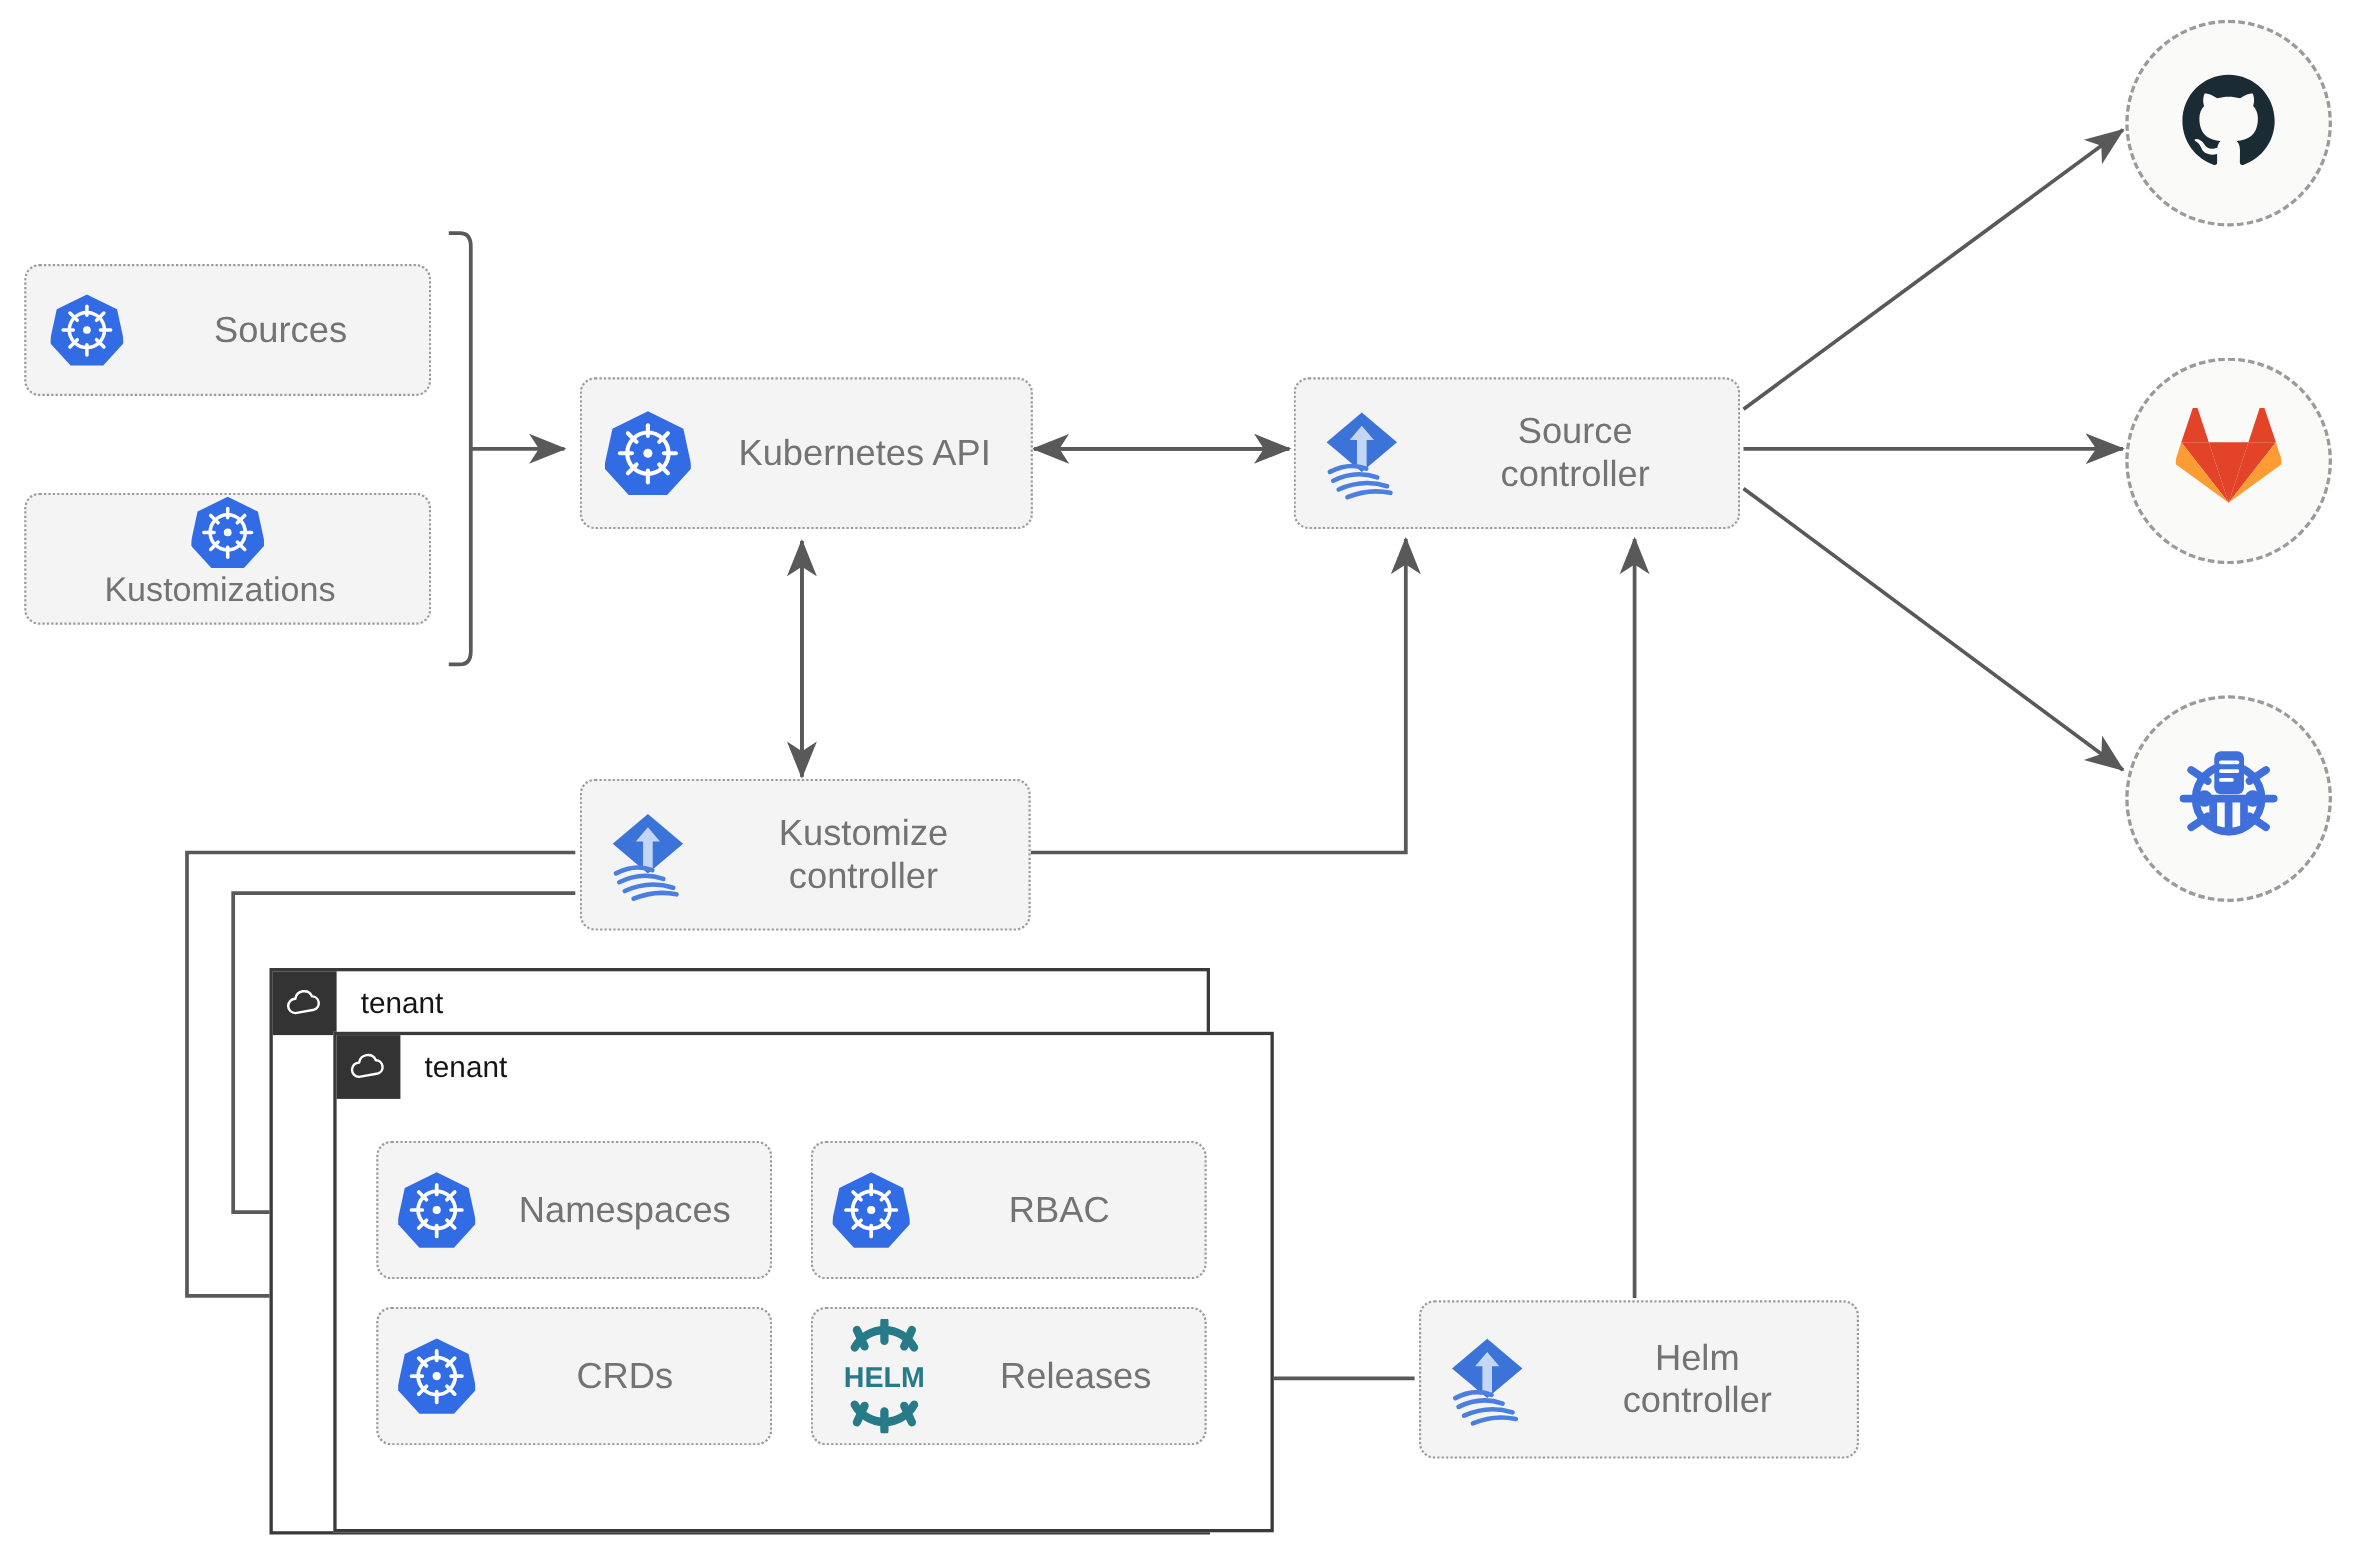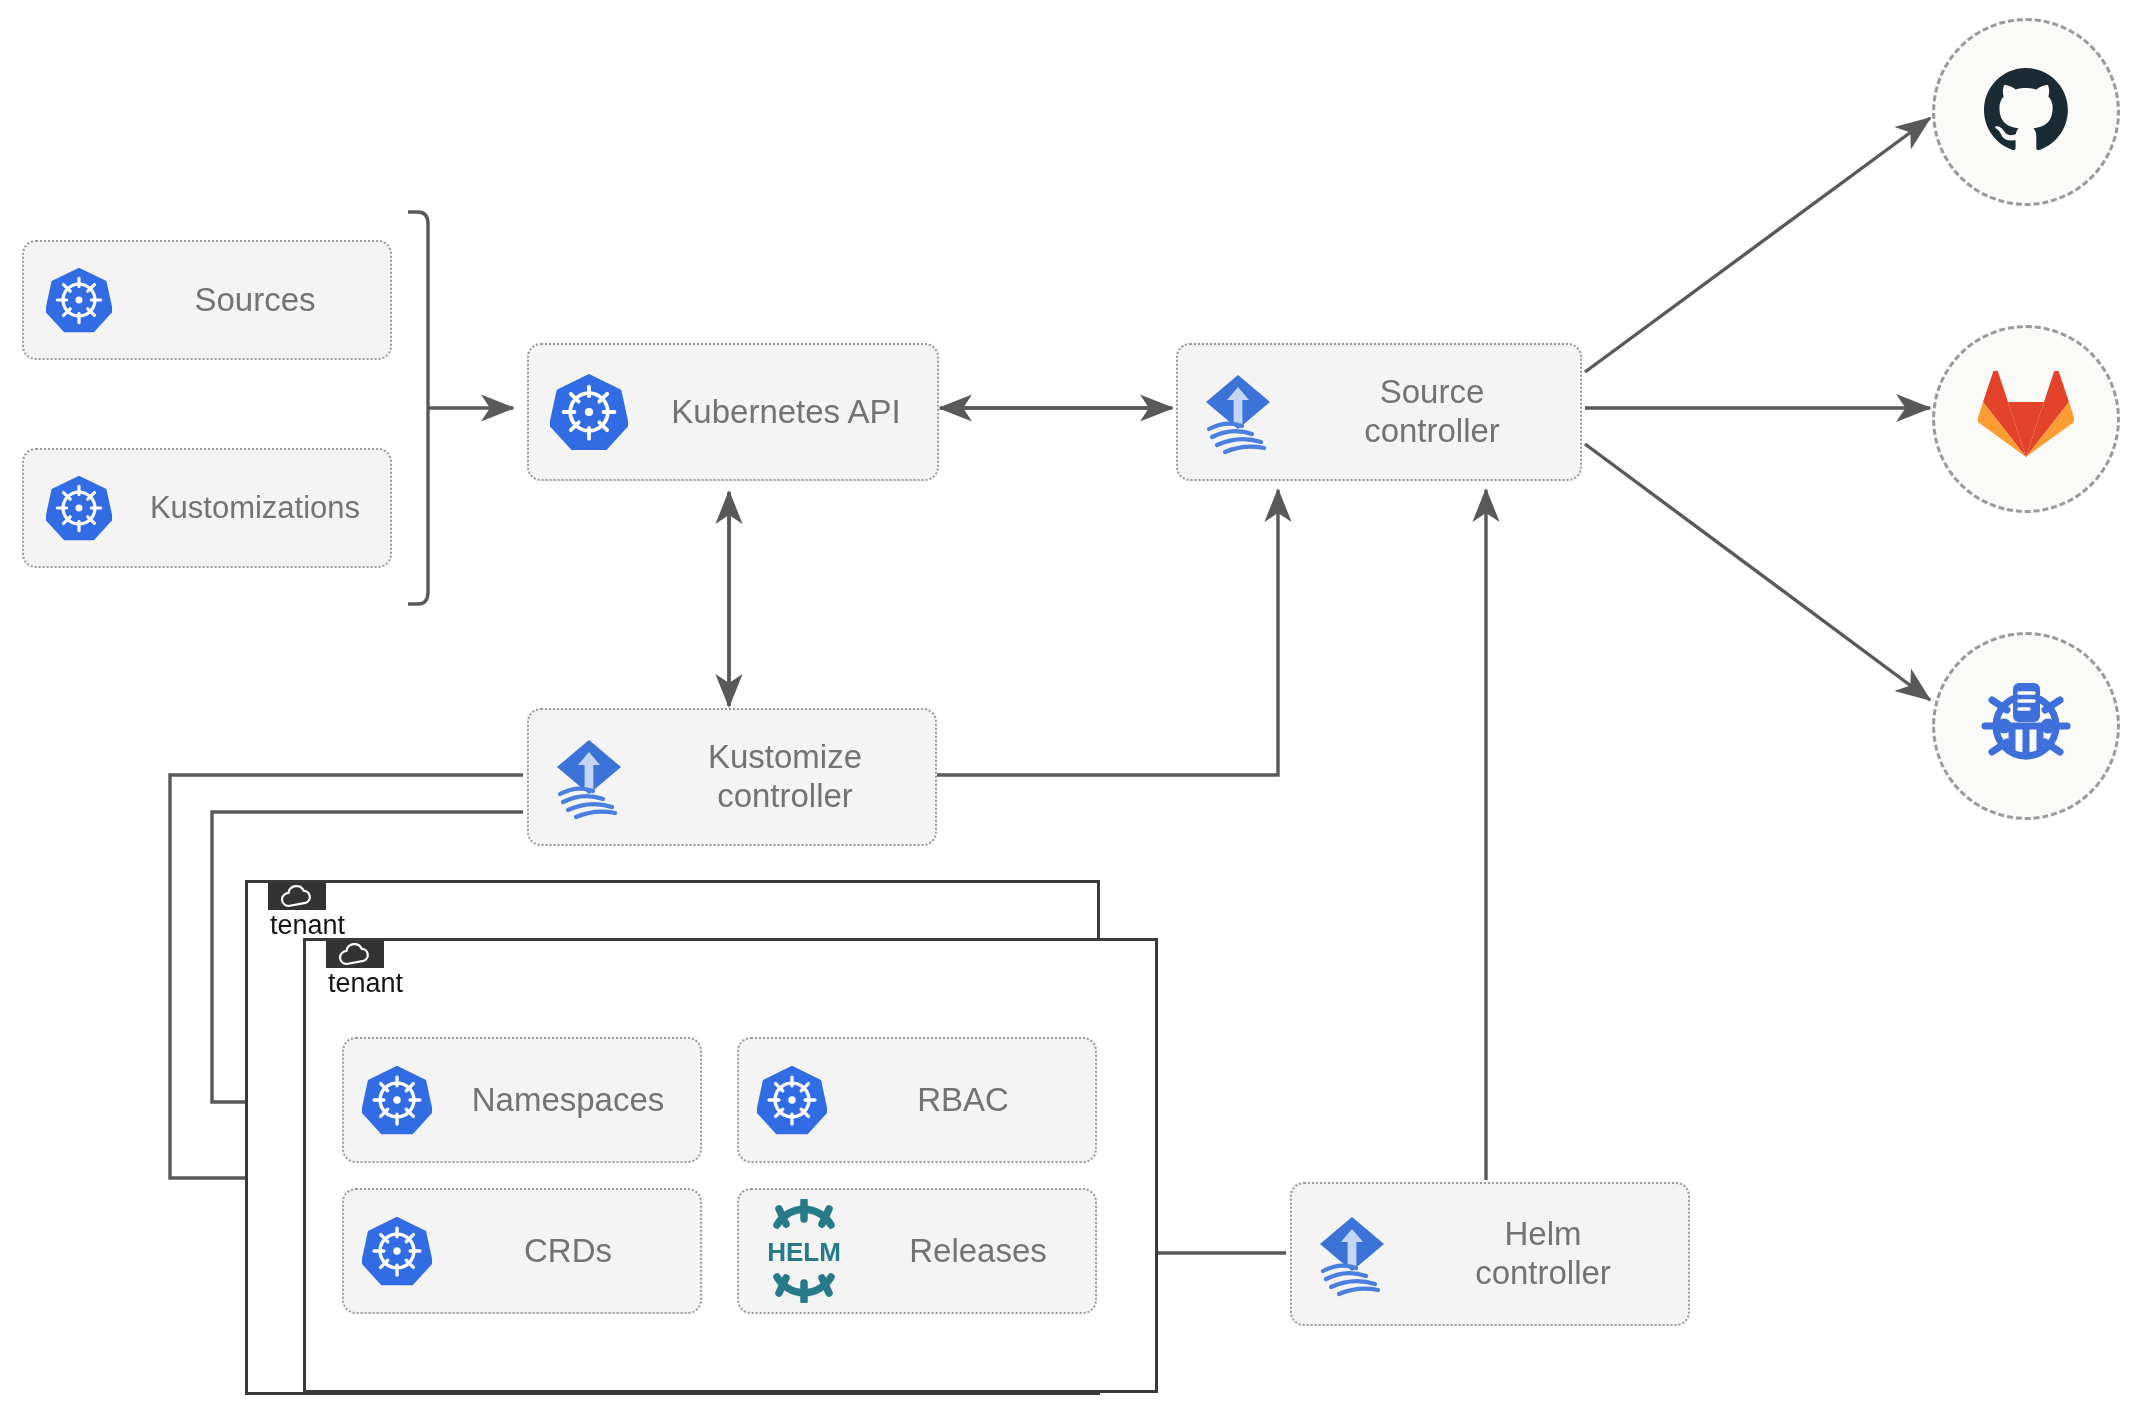--- a/index.html
+++ b/index.html
@@ -44,21 +44,21 @@
 
   
   .tenant {
     position: absolute;
     background: #ffffff;
     border: 3px solid #3a3a3a;
     z-index: 4;
   }
   .tenant .bar {
     position: absolute; top: 0; left: 0;
-    height: 58px; display: flex; align-items: center; flex-direction: column;
+    height: 58px; display: flex; align-items: center;
   }
   .tenant .bar .sq {
     width: 58px; height: 58px; background: #333333;
     display: flex; align-items: center; justify-content: center;
   }
   .tenant .bar .tname {
     color: #151515; font-size: 27px; padding-left: 22px; white-space: nowrap;
   }
 
   svg.wires { position: absolute; inset: 0; width: 2144px; height: 1407px; z-index: 2; pointer-events: none; }
@@ -127,21 +127,21 @@
           <line x1="17" y1="18" x2="23.5" y2="24.5"></line>
           <line x1="40.5" y1="41.5" x2="47" y2="48"></line>
           <line x1="47" y1="18" x2="40.5" y2="24.5"></line>
           <line x1="23.5" y1="41.5" x2="17" y2="48"></line>
         </g>
       </svg>
     </span>
     <span class="lbl">Sources</span>
   </div>
 
-  <div class="node" style="left:22px; top:448px; width:370px; height:120px;">
+  <div class="node" style="left:22px; top:448px; width:370px; height:120px;flex-direction:column;">
     <span class="ico" style="width:110px;">
       <svg width="66" height="68" viewBox="0 0 64 66">
         <path d="M32 1.6 L58.6 14.6 L65 44 L46.4 64.4 L17.6 64.4 L-1 44 L5.4 14.6 Z" fill="#326ce5"></path>
         <g fill="none" stroke="#ffffff" stroke-width="3.1" stroke-linecap="round">
           <circle cx="32" cy="33" r="15.5"></circle>
             <circle cx="32" cy="33" r="3.4" fill="#ffffff" stroke="none"></circle>
           <line x1="32" y1="12" x2="32" y2="20"></line>
             <line x1="32" y1="46" x2="32" y2="55"></line>
           <line x1="11" y1="33" x2="20" y2="33"></line>
             <line x1="44" y1="33" x2="53" y2="33"></line>

